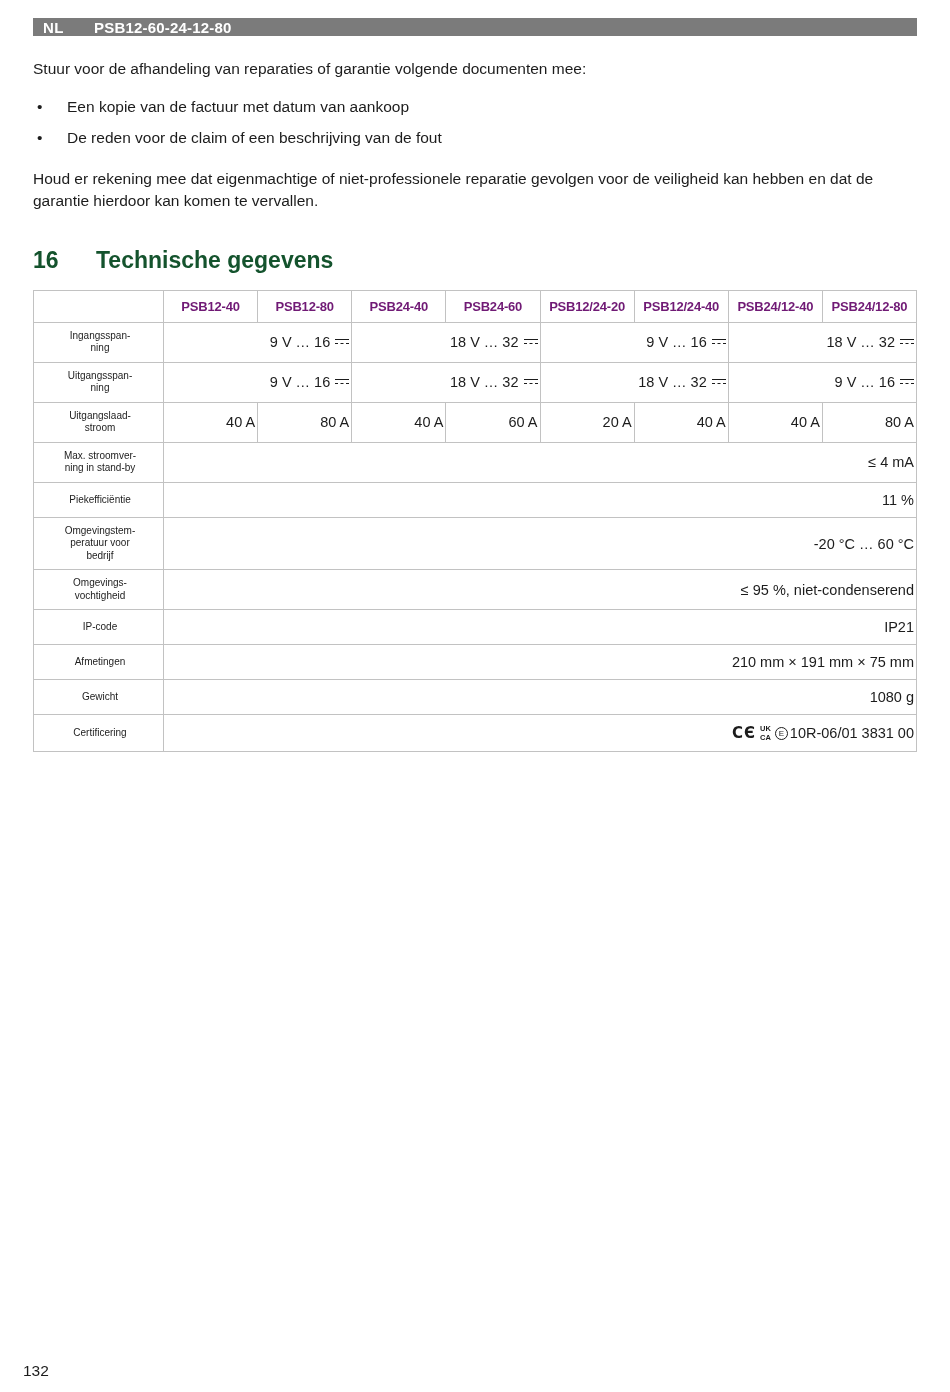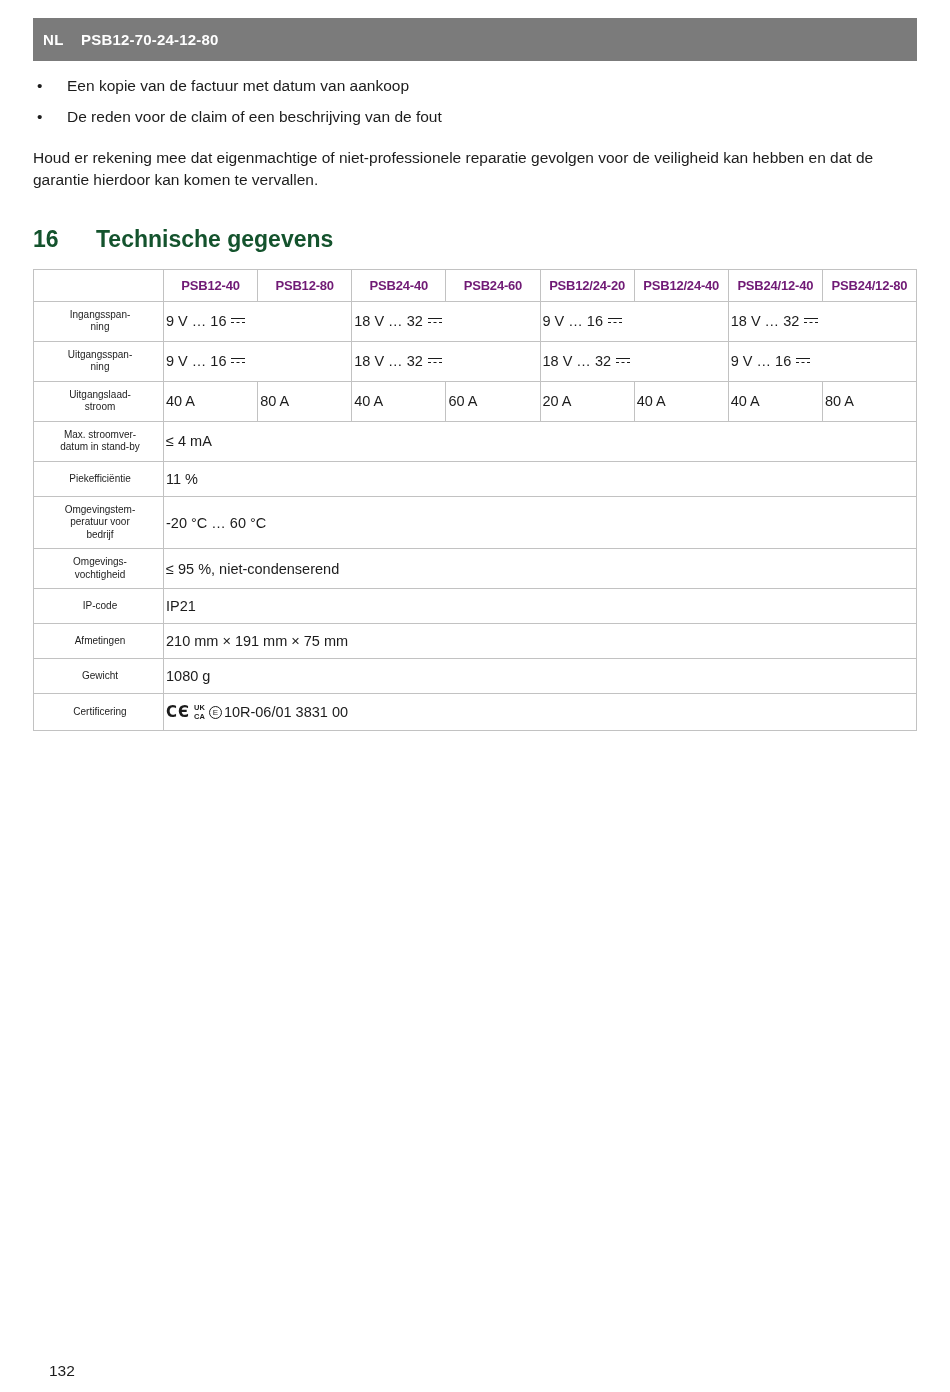--- a/index.html
+++ b/index.html
@@ -12,25 +12,26 @@
     position: relative;
   }
   .page {
     position: relative;
     width: 950px; height: 1392px;
     padding: 18px 33px 0 33px;
   }
   
   .lang-bar {
     background: #7b7b7b;
-    height: 43px;
+    height: 18px;
     display: flex;
     align-items: center;
     padding: 0 10px;
     color: #ffffff;
+    gap: 13px;
   }
   .lang-bar .lang {
     font-weight: bold;
     font-size: 15px;
     letter-spacing: .5px;
   }
   .lang-bar .doc-title {
     font-weight: bold;
     font-size: 15px;
     margin-left: 17px;
@@ -95,21 +96,21 @@
   }
   table.spec th.rowlabel {
     font-weight: normal;
     font-size: 10px;
     text-align: center;
     padding: 7px 4px 7px 7px;
     white-space: pre-line;
     line-height: 1.25;
   }
   table.spec td {
-    text-align: left;
+    text-align: right;
     font-size: 14.5px;
     padding: 9px 2px;
   }
   .cellwrap {
     display: inline-flex;
     align-items: center;
     justify-content: center;
     gap: 4px;
   }
   
@@ -151,35 +152,36 @@
     justify-content: center;
     width: 13px; height: 13px;
     border: 1px solid #1c1c1c;
     border-radius: 50%;
     font-size: 8px;
     margin-right: -2px;
   }
   
   .page-number {
     position: absolute;
-    left: 49px;
+    left: 23px;
     bottom: 12px;
     font-size: 15.5px;
   }
 </style>
 </head>
 <body>
 
 <div class="page">
 
   <div class="lang-bar">
     <span class="lang">NL</span>
-    <span class="doc-title">PSB12-70-24-12-80</span>
+    <span class="doc-title">PSB12-60-24-12-80</span>
   </div>
 
+  <p class="intro">Stuur voor de afhandeling van reparaties of garantie volgende documenten mee:</p>
 
   <div class="bullets">
     <div class="bullet-row">
       <span class="bullet-dot">•</span>
       <span>Een kopie van de factuur met datum van aankoop</span>
     </div>
     <div class="bullet-row">
       <span class="bullet-dot">•</span>
       <span>De reden voor de claim of een beschrijving van de fout</span>
     </div>
@@ -241,21 +243,21 @@
           <td colspan="1"><span class="cellwrap">80 A</span></td>
           <td colspan="1"><span class="cellwrap">40 A</span></td>
           <td colspan="1"><span class="cellwrap">60 A</span></td>
           <td colspan="1"><span class="cellwrap">20 A</span></td>
           <td colspan="1"><span class="cellwrap">40 A</span></td>
           <td colspan="1"><span class="cellwrap">40 A</span></td>
           <td colspan="1"><span class="cellwrap">80 A</span></td>
         </tr>
         <tr>
           <th class="rowlabel">Max. stroomver-
-datum in stand-by</th>
+ning in stand-by</th>
           <td colspan="8"><span class="cellwrap">≤ 4 mA</span></td>
         </tr>
         <tr>
           <th class="rowlabel">Piekefficiëntie</th>
           <td colspan="8"><span class="cellwrap">11 %</span></td>
         </tr>
         <tr>
           <th class="rowlabel">Omgevingstem-
 peratuur voor
 bedrijf</th>

